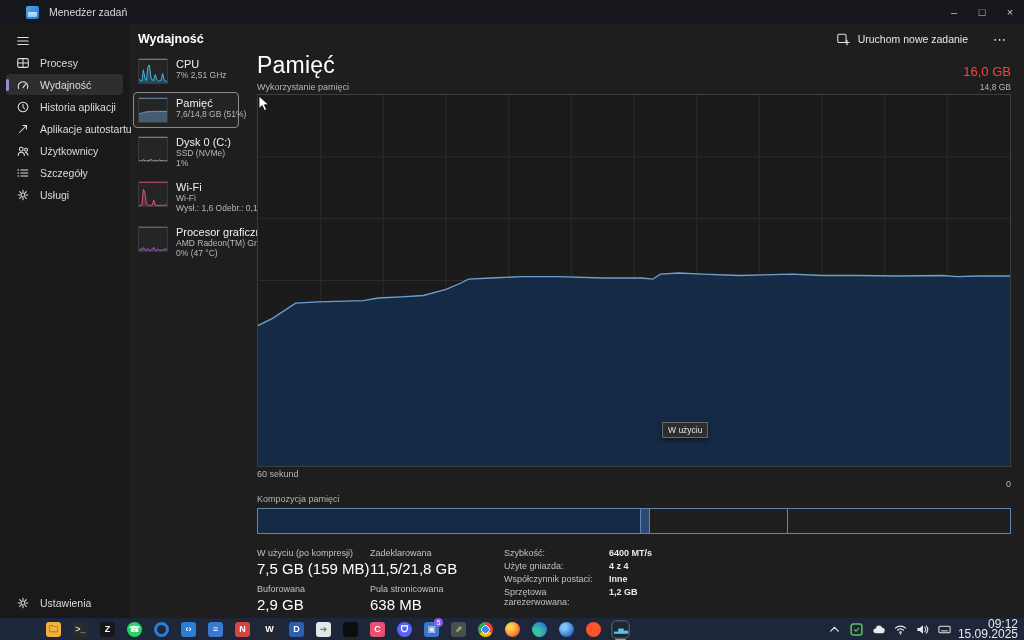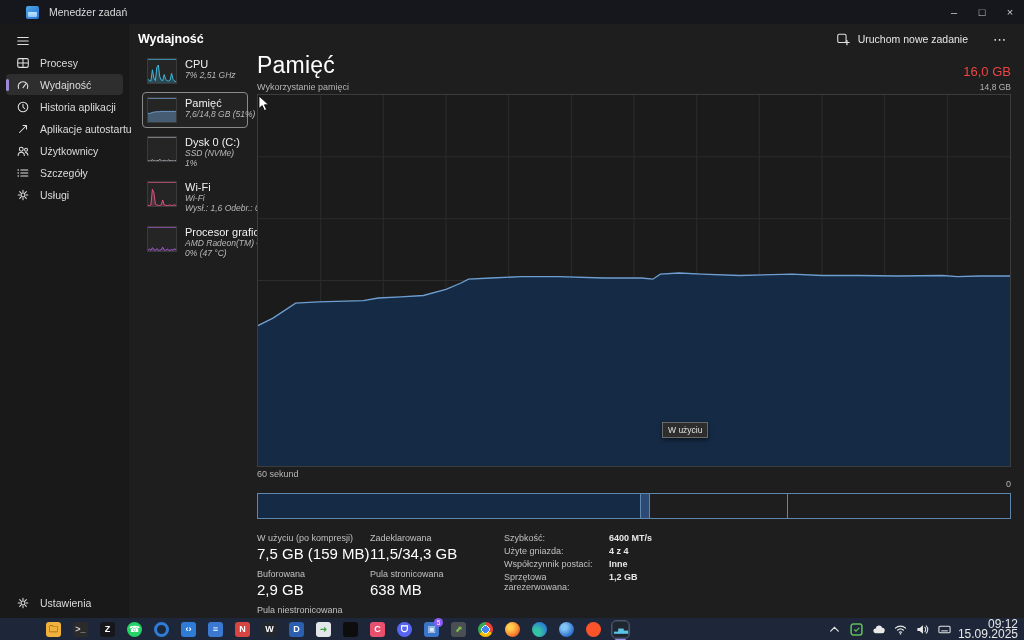--- a/index.html
+++ b/index.html
@@ -36,29 +36,29 @@
   
   .content-header { position:absolute; left:129px; top:24px; width:895px; height:30px;
     display:flex; align-items:center; background:#1e1e1e; }
   .page-title { font-size:12.5px; font-weight:bold; color:#fff; margin-left:9px; }
   .header-right { margin-left:auto; display:flex; align-items:center; gap:8px; margin-right:10px;}
   .run-task-btn { display:flex; align-items:center; gap:7px; font-size:10.5px; color:#e6e6e6;
     padding:4px 9px; border-radius:4px; }
   .more-btn { font-size:13px; color:#e0e0e0; padding:2px 8px; border-radius:4px;}
 
   
-  .perf-list { position:absolute; left:142px; top:53px; width:110px; }
+  .perf-list { position:absolute; left:133px; top:53px; width:110px; }
   .perf-card { display:flex; gap:8px; padding:4px 4px; margin-bottom:3px; border:1px solid transparent;
     border-radius:4px; align-items:flex-start; width:108px; }
   .perf-card.selected { border-color:#8a8a8a; background:#232323; width:106px; }
   .thumb { width:30px; height:26px; flex:0 0 30px; background:#252525; border:1px solid #3a3a3a; position:relative; }
   .thumb svg { position:absolute; left:0; top:0; width:100%; height:100%; }
   .perf-card .txt { min-width:0; }
   .perf-card .t { font-size:11px; color:#f0f0f0; line-height:12px; white-space:nowrap;}
-  .perf-card .s { font-size:8.5px; color:#b8b8b8; line-height:10px; white-space:nowrap;font-style:italic; }
+  .perf-card .s { font-size:8.5px; color:#b8b8b8; line-height:10px; white-space:nowrap; }
 
   
   .detail { position:absolute; left:257px; top:52px; width:754px; }
   .detail-title-row { display:flex; align-items:flex-end; }
   .detail-title { font-size:23px; font-weight:400; color:#fff; letter-spacing:0.2px;}
   .detail-total { margin-left:auto; font-size:13px; color:#ef4444; }
   .chart-label-row { display:flex; font-size:9px; color:#b5b5b5; margin-top:3px; }
   .chart-max { margin-left:auto; font-size:8.5px; }
   .chart-wrap { position:relative; width:754px; height:373px; margin-top:2px;
     background:#1b1b1b; border:1px solid #3c3c3c; }
@@ -344,36 +344,37 @@
         </svg>
       <div class="tooltip">W użyciu</div>
       <svg class="cursor" viewBox="0 0 13 17">
         <path d="M1,1 L1,13.5 L4.2,10.6 L6.4,15.6 L8.6,14.6 L6.4,9.8 L10.6,9.8 Z" fill="#ffffff" stroke="#000000" stroke-width="0.8"></path>
       </svg>
     </div>
     <div class="chart-footer">
       <span>60 sekund</span>
       <span class="r">0</span>
     </div>
+    <div class="comp-label">Kompozycja pamięci</div>
     <div class="comp-bar" id="comp-bar">
         <div class="comp-seg" style="width: 50.9%; background: rgb(21, 42, 69);"></div>
         <div class="comp-seg" style="width: 1.2%; background: rgb(44, 74, 116);"></div>
         <div class="comp-seg" style="width: 18.3%; background: transparent;"></div>
         <div class="comp-seg" style="width: 29.6%; background: transparent;"></div>
       </div>
 
     <div class="stats">
       <div class="stats-pairs" id="stats-pairs">
           <div class="stat-cell">
             <div class="stat-label">W użyciu (po kompresji)</div>
     <div class="stat-value">7,5 GB (159 MB)</div>
           </div>
           <div class="stat-cell">
             <div class="stat-label">Zadeklarowana</div>
-    <div class="stat-value">11,5/34,3 GB</div>
+    <div class="stat-value">11,5/21,8 GB</div>
           </div>
           <div class="stat-cell">
             <div class="stat-label">Buforowana</div>
     <div class="stat-value">2,9 GB</div>
           </div>
           <div class="stat-cell">
             <div class="stat-label">Pula stronicowana</div>
     <div class="stat-value">638 MB</div>
           </div>
           <div class="stat-cell">

